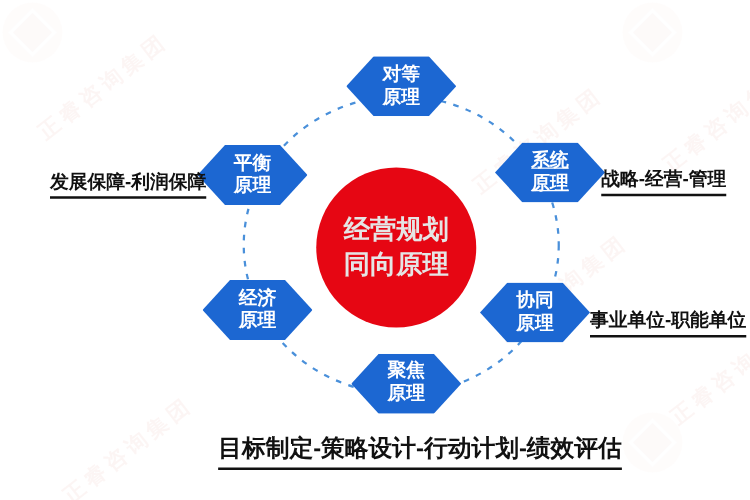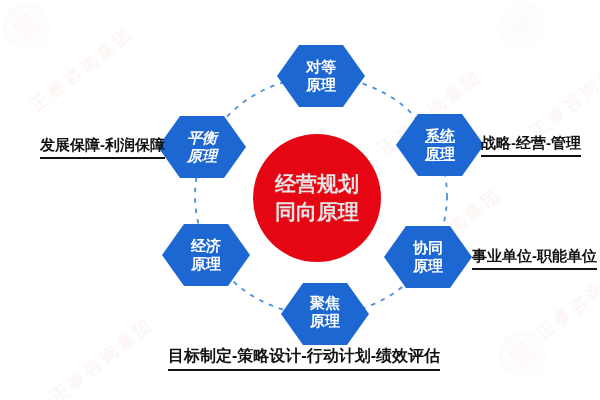--- a/index.html
+++ b/index.html
@@ -15,42 +15,42 @@
   .wm-diamond{width:22px;height:22px;border:3px solid #ffffff;transform:rotate(45deg);
               background:#edc0b9;}
   .wm-text{position:absolute;white-space:nowrap;font-weight:bold;font-size:17px;
            letter-spacing:4px;transform:rotate(-38deg);transform-origin:left bottom;
            color:#d97f72;}
 
   
   .ring-svg{position:absolute;left:0;top:0;pointer-events:none;}
 
   
-  .hex{position:absolute;width:88px;height:62px;background:#1c67d2;
+  .hex{position:absolute;width:88px;height:48px;background:#1c67d2;
        clip-path:polygon(0% 50%,25% 0%,75% 0%,100% 50%,75% 100%,25% 100%);
        display:flex;flex-direction:column;align-items:center;justify-content:center;
        color:#ffffff;font-weight:bold;font-size:15px;line-height:1.18;text-align:center;}
   .hex-top{left:277px;top:45px;}
   .hex-top-right{left:396px;top:114px;text-decoration:underline;}
   .hex-bottom-right{left:384px;top:226px;}
   .hex-bottom{left:281px;top:283px;font-family:Liberation Mono, monospace;}
   .hex-bottom-left{left:162px;top:224px;}
-  .hex-top-left{left:158px;top:116px;font-style:italic;}
+  .hex-top-left{left:158px;top:116px;}
 
   
   .center-circle{position:absolute;left:253px;top:134px;width:128px;height:128px;
                  border-radius:50%;background:#e60613;display:flex;flex-direction:column;
                  align-items:center;justify-content:center;color:#e5e5e5;font-weight:bold;
                  font-size:21px;line-height:1.35;text-align:center;}
 
   
   .caption{position:absolute;color:#111111;font-weight:bold;white-space:nowrap;
            border-bottom:2px solid #111111;padding-bottom:2px;}
   .cap-top{left:313px;top:11px;transform:translateX(-50%);font-size:16px;}
-  .cap-bottom{left:304px;top:346px;transform:translateX(-50%);font-size:16px;}
+  .cap-bottom{left:336px;top:346px;transform:translateX(-50%);font-size:19px;}
   .cap-right-top{left:481px;top:134px;font-size:15px;}
   .cap-right-bottom{left:472px;top:247px;font-size:15px;}
   .cap-left-top{left:40px;top:136px;font-size:15px;}
   .cap-left-bottom{left:8px;top:245px;font-size:15px;}
 </style>
 </head>
 <body>
 
 <div id="stage">
 

